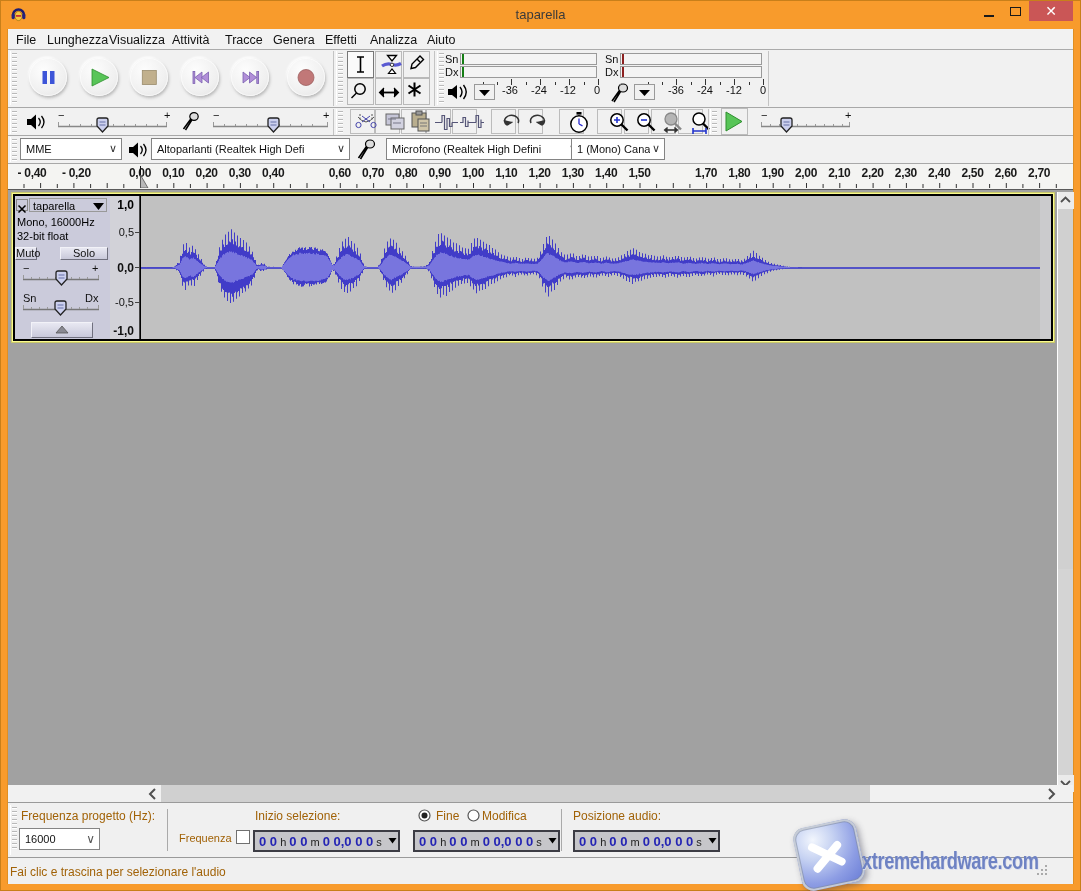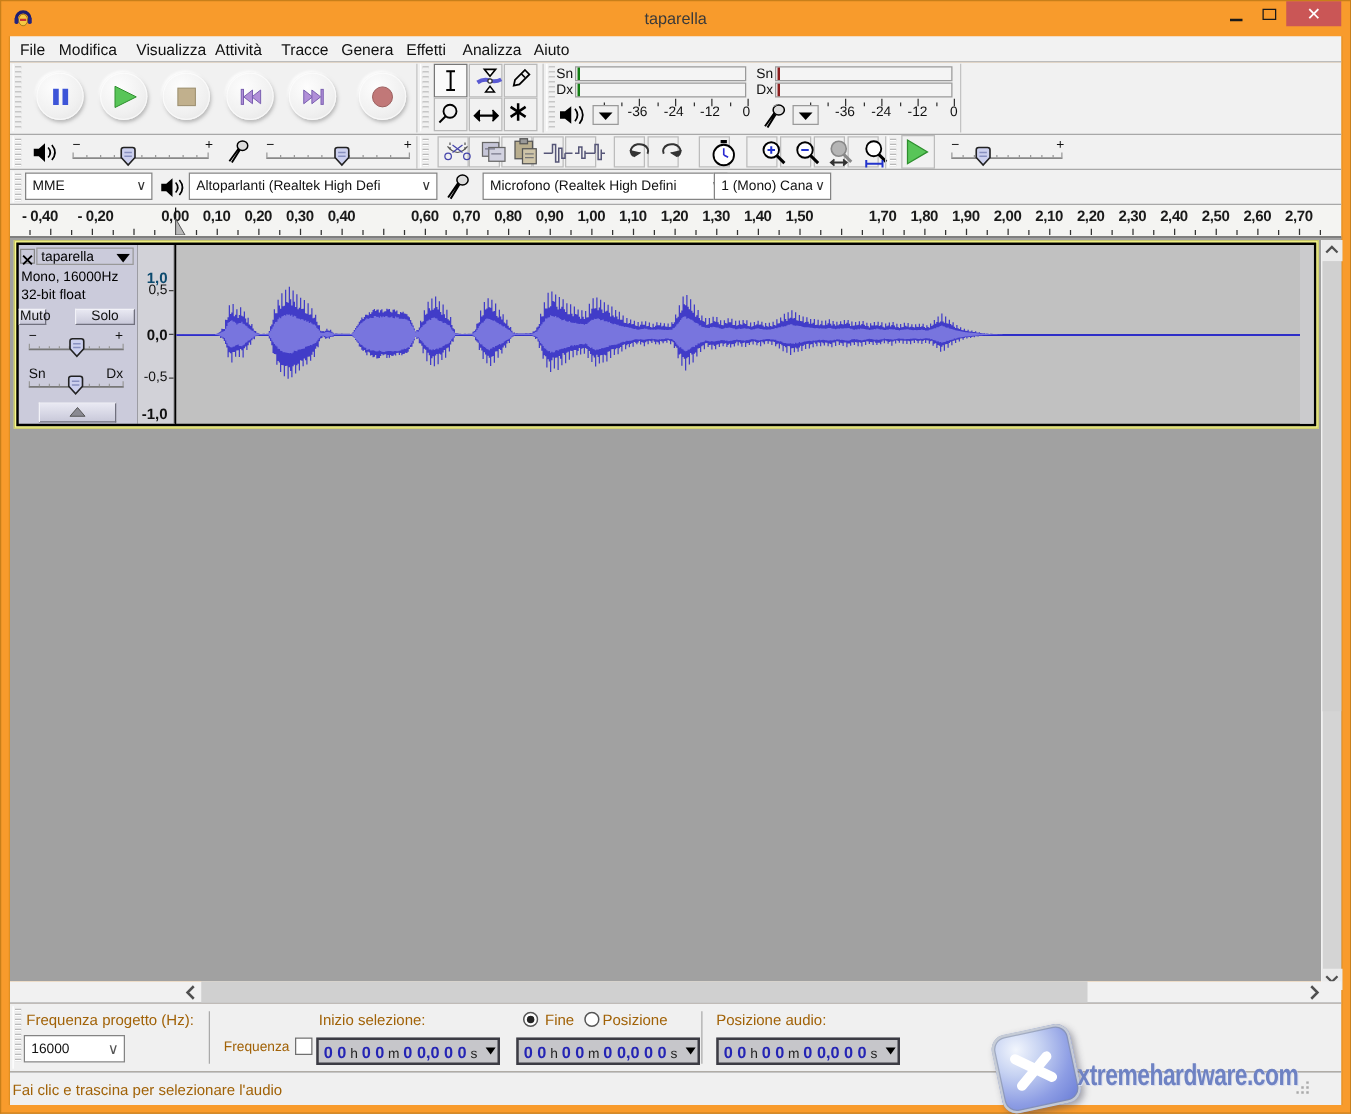--- a/index.html
+++ b/index.html
@@ -51,21 +51,21 @@
   </svg>
 <div class="abs titletext">taparella</div>
 <div class="abs winbtn" style="left:984px;top:15px;width:10px;height:2px;background:#1a1a1a;"></div>
 <div class="abs winbtn" style="left:1010px;top:7px;width:11px;height:9px;border:1.5px solid #1a1a1a;background:transparent;"></div>
 <div class="abs closebox">
     <div class="closex">✕</div>
   </div>
 
 <div class="abs menubar">
 <span style="left:8px;">File</span>
-    <span style="left:39px;">Modifica</span>
+    <span style="left:39px;">Lunghezza</span>
     <span style="left:101px;">Visualizza</span>
     <span style="left:164px;">Attività</span>
     <span style="left:217px;">Tracce</span>
     <span style="left:265px;">Genera</span>
     <span style="left:317px;">Effetti</span>
     <span style="left:362px;">Analizza</span>
     <span style="left:419px;">Aiuto</span>
 </div>
 
 <div class="abs row1" id="row1">
@@ -568,21 +568,21 @@
     <g transform="translate(40,7)">
         <path d="M0 2 q0-2 2-2 h7 q2 0 2 2 v6 l-5.5 6 L0 8 Z" fill="#ccd0ee" stroke="#222" stroke-width="1.3"></path>
         <path d="M2.5 4 h6 M2.5 7 h6" stroke="#8890c0" stroke-width="1.3"></path>
       </g>
   </svg>
   <div class="mbtn" style="left:16px;top:126px;width:62px;height:16px;"><svg width="60" height="14">
         <path d="M24 10 L30 3 L36 10 Z" fill="#8a8a92" stroke="#555" stroke-width="0.8"></path>
       </svg></div>
 </div>
 <div class="abs" style="left:110px;top:196px;width:30px;height:143px;background:#d2d2d8;border-right:1px solid #444;font-family:'Liberation Sans',sans-serif;">
-  <div class="abs" style="right:5px;top:19px;font-size:12px;font-weight:bold;color:#0c4a6e;">1,0</div>
+  <div class="abs" style="right:5px;top:2px;font-size:12px;font-weight:bold;color:#000000;">1,0</div>
   <div class="abs" style="right:5px;top:30px;font-size:11px;color:#111;">0,5</div>
   <div class="abs" style="right:5px;top:65px;font-size:12px;font-weight:bold;color:#111;">0,0</div>
   <div class="abs" style="right:5px;top:100px;font-size:11px;color:#111;">-0,5</div>
   <div class="abs" style="right:5px;top:128px;font-size:12px;font-weight:bold;color:#111;">-1,0</div>
   <svg class="abs" style="right:0;top:0;" width="4" height="143">
       <g stroke="#444">
         <path d="M0 36.5 h4 M0 71.5 h4 M0 106.5 h4"></path>
       </g>
     </svg>
 </div>
@@ -645,21 +645,21 @@
       </svg>
     </div>
   <svg class="abs" style="left:410px;top:6px;" width="13" height="13">
       <circle cx="6.5" cy="6.5" r="5.5" fill="#fff" stroke="#555" stroke-width="1.2"></circle>
       <circle cx="6.5" cy="6.5" r="3" fill="#222"></circle>
     </svg>
   <div class="slab" style="left:428px;top:6px;">Fine</div>
   <svg class="abs" style="left:459px;top:6px;" width="13" height="13">
       <circle cx="6.5" cy="6.5" r="5.5" fill="#fff" stroke="#555" stroke-width="1.2"></circle>
     </svg>
-  <div class="slab" style="left:474px;top:6px;">Posizione</div>
+  <div class="slab" style="left:474px;top:6px;">Modifica</div>
   <div class="tfield" style="left:405px;top:27px;">
       <span class="d" style="left:4px;">0 0<span style="color:#222;font-weight:normal;font-size:11px;"> h </span>0 0<span style="color:#222;font-weight:normal;font-size:11px;"> m </span>0 0,0 0 0<span style="color:#222;font-weight:normal;font-size:11px;"> s</span></span>
       <svg style="position:absolute;right:1px;top:5px;" width="9" height="8">
         <path d="M0.5 1 h8 l-4 5.5 Z" fill="#000"></path>
       </svg>
     </div>
   <div class="vsep" style="left:553px;top:6px;height:42px;background:#aaa;"></div>
   <div class="slab" style="left:565px;top:6px;">Posizione audio:</div>
   <div class="tfield" style="left:565px;top:27px;">
       <span class="d" style="left:4px;">0 0<span style="color:#222;font-weight:normal;font-size:11px;"> h </span>0 0<span style="color:#222;font-weight:normal;font-size:11px;"> m </span>0 0,0 0 0<span style="color:#222;font-weight:normal;font-size:11px;"> s</span></span>

